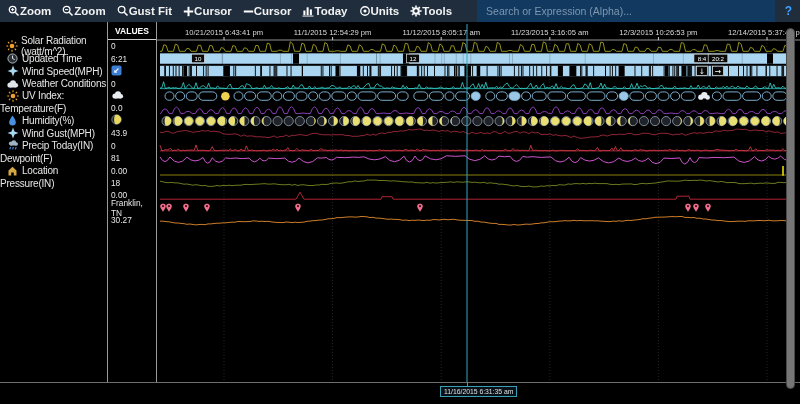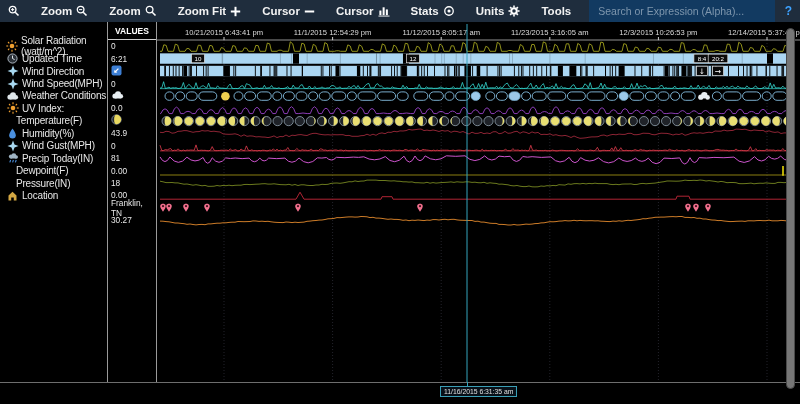--- a/index.html
+++ b/index.html
@@ -1,36 +1,36 @@
 <!DOCTYPE html>
 <html><head>
 <meta charset="utf-8">
 <style>
   html,body{margin:0;padding:0;background:#000;}
   body{width:800px;height:404px;overflow:hidden;font-family:"Liberation Sans",sans-serif;position:relative;}
   
   #toolbar{position:absolute;left:0;top:0;width:800px;height:22px;background:#1f2d3d;
     display:flex;align-items:center;padding:0 0 0 8px;box-sizing:border-box;}
-  .tb-btn{display:flex;align-items:center;gap:21px;color:#f2f2f2;font-size:11.5px;font-weight:bold;
-    margin-right:4px;white-space:nowrap;cursor:pointer;}
+  .tb-btn{display:flex;align-items:center;gap:0;color:#f2f2f2;font-size:11.5px;font-weight:bold;
+    margin-right:11px;white-space:nowrap;cursor:pointer;}
   .tb-btn svg{display:block;}
   #search{flex:1;height:15px;margin:0 10px 0 14px;background:#123a61;border:none;border-radius:3px;
     color:#cfe0ef;font-size:10.5px;padding:16px 9px;outline:none;font-family:"Liberation Sans",sans-serif;}
   #search::placeholder{color:#7e96ad;}
   #help{color:#3da2ff;font-weight:bold;font-size:12px;margin:0 8px 0 0;cursor:pointer;}
   
   #main{position:absolute;left:0;top:22px;width:800px;height:317px;background:#000;padding-left:28px;}
   #values-header{position:absolute;left:107px;top:0;width:50px;height:18px;color:#fff;
     font-size:8.5px;font-weight:bold;text-align:center;line-height:18px;border-bottom:1px solid #cfcfcf;box-sizing:border-box;}
   .vdiv{position:absolute;top:0;width:1px;height:360px;background:#9a9a9a;}
   #bottom-line{position:absolute;left:0;top:360px;width:800px;height:1px;background:#6e6e6e;}
   #sidebar{position:absolute;left:0;top:18px;width:107px;}
   .srow{height:12.45px;display:flex;align-items:center;color:#e6e6e6;font-size:10px;letter-spacing:-0.2px;cursor:pointer;}
   .srow .ic{width:13px;margin-left:6px;margin-right:3px;display:flex;align-items:center;justify-content:center;}
-  .srow .noic{margin-left:16px;}
+  .srow .noic{margin-left:0;}
   #valcol{position:absolute;left:108px;top:18px;width:48px;}
   .vrow{height:12.45px;display:flex;align-items:center;color:#e8e8e8;font-size:8.3px;padding-left:3px;}
   
   #chart{position:absolute;left:157px;top:0;cursor:crosshair;}
   #scrollbar{position:absolute;left:786px;top:6px;width:9px;height:361px;background:#767676;
     border-radius:5px;border:1px solid #4a4a4a;box-sizing:border-box;}
   #cursor-connector{position:absolute;left:467px;top:360px;width:1px;height:5px;background:#35a5bd;}
   #cursor-label{position:absolute;left:440px;top:364px;border:1px solid #3a9eb5;background:#081018;
     color:#e0e0e0;font-size:6.8px;padding:1px 3px;white-space:nowrap;}
 </style>
@@ -59,21 +59,21 @@
       </span>
       <span>Zoom</span>
     </div>
     <div class="tb-btn">
       <span>
         <svg width="12" height="12" viewBox="0 0 13 13">
           <circle cx="5" cy="5" r="3.6" fill="none" stroke="#fff" stroke-width="1.4"></circle>
           <line x1="7.8" y1="7.8" x2="11.4" y2="11.4" stroke="#fff" stroke-width="1.7"></line>
         </svg>
       </span>
-      <span>Zoom Fit</span>
+      <span>Gust Fit</span>
     </div>
     <div class="tb-btn">
       <span>
         <svg width="11" height="11" viewBox="0 0 11 11">
           <line x1="5.5" y1="0.8" x2="5.5" y2="10.2" stroke="#fff" stroke-width="2"></line>
           <line x1="0.8" y1="5.5" x2="10.2" y2="5.5" stroke="#fff" stroke-width="2"></line>
         </svg>
       </span>
       <span>Cursor</span>
     </div>
@@ -87,21 +87,21 @@
     </div>
     <div class="tb-btn">
       <span>
         <svg width="12" height="12" viewBox="0 0 13 13">
           <rect x="1.5" y="6" width="2.2" height="5" fill="#fff"></rect>
           <rect x="5" y="2.5" width="2.2" height="8.5" fill="#fff"></rect>
           <rect x="8.5" y="4.8" width="2.2" height="6.2" fill="#fff"></rect>
           <line x1="0.5" y1="12" x2="12.5" y2="12" stroke="#fff" stroke-width="1"></line>
         </svg>
       </span>
-      <span>Stats</span>
+      <span>Today</span>
     </div>
     <div class="tb-btn">
       <span>
         <svg width="12" height="12" viewBox="0 0 13 13">
           <circle cx="6.5" cy="6.5" r="4.6" fill="none" stroke="#fff" stroke-width="1.4"></circle>
           <circle cx="6.5" cy="6.5" r="1.7" fill="#fff"></circle>
         </svg>
       </span>
       <span>Units</span>
     </div>
@@ -160,28 +160,20 @@
           </svg>
         </span>
         <span class="">Updated Time</span>
       </div>
       <div class="srow">
         <span class="ic">
           <svg width="12" height="12" viewBox="0 0 12 12">
             <path d="M6 0.5 L7.5 4.5 L11.5 6 L7.5 7.5 L6 11.5 L4.5 7.5 L0.5 6 L4.5 4.5 Z" fill="#a8d8f0"></path>
           </svg>
         </span>
-        <span class="">Wind Direction</span>
-      </div>
-      <div class="srow">
-        <span class="ic">
-          <svg width="12" height="12" viewBox="0 0 12 12">
-            <path d="M6 0.5 L7.5 4.5 L11.5 6 L7.5 7.5 L6 11.5 L4.5 7.5 L0.5 6 L4.5 4.5 Z" fill="#a8d8f0"></path>
-          </svg>
-        </span>
         <span class="">Wind Speed(MPH)</span>
       </div>
       <div class="srow">
         <span class="ic">
           <svg width="13" height="10" viewBox="0 0 13 10">
             <g fill="#dfe6ea">
               <circle cx="4" cy="6" r="2.6"></circle>
               <circle cx="7" cy="4.2" r="3"></circle>
               <circle cx="9.8" cy="6.2" r="2.3"></circle>
               <rect x="3.5" y="5.8" width="6.8" height="2.8" rx="1.4"></rect>
@@ -242,29 +234,29 @@
               <line x1="9.2" y1="7" x2="8.4" y2="9.4"></line>
             </g>
           </svg>
         </span>
         <span class="">Precip Today(IN)</span>
       </div>
       <div class="srow">
         <span class="noic">Dewpoint(F)</span>
       </div>
       <div class="srow">
-        <span class="noic">Pressure(IN)</span>
-      </div>
-      <div class="srow">
         <span class="ic">
           <svg width="11" height="11" viewBox="0 0 11 11">
             <path d="M1.5 10.5 V5.4 L5.5 1.8 L9.5 5.4 V10.5 H6.8 V7.6 H4.2 V10.5 Z" fill="#d4a843"></path>
           </svg>
         </span>
         <span class="">Location</span>
+      </div>
+      <div class="srow">
+        <span class="noic">Pressure(IN)</span>
       </div>
     </div>
   <div id="valcol">
       <div class="vrow">
         <span>0</span>
       </div>
       <div class="vrow">
         <span>6:21</span>
       </div>
       <div class="vrow">

